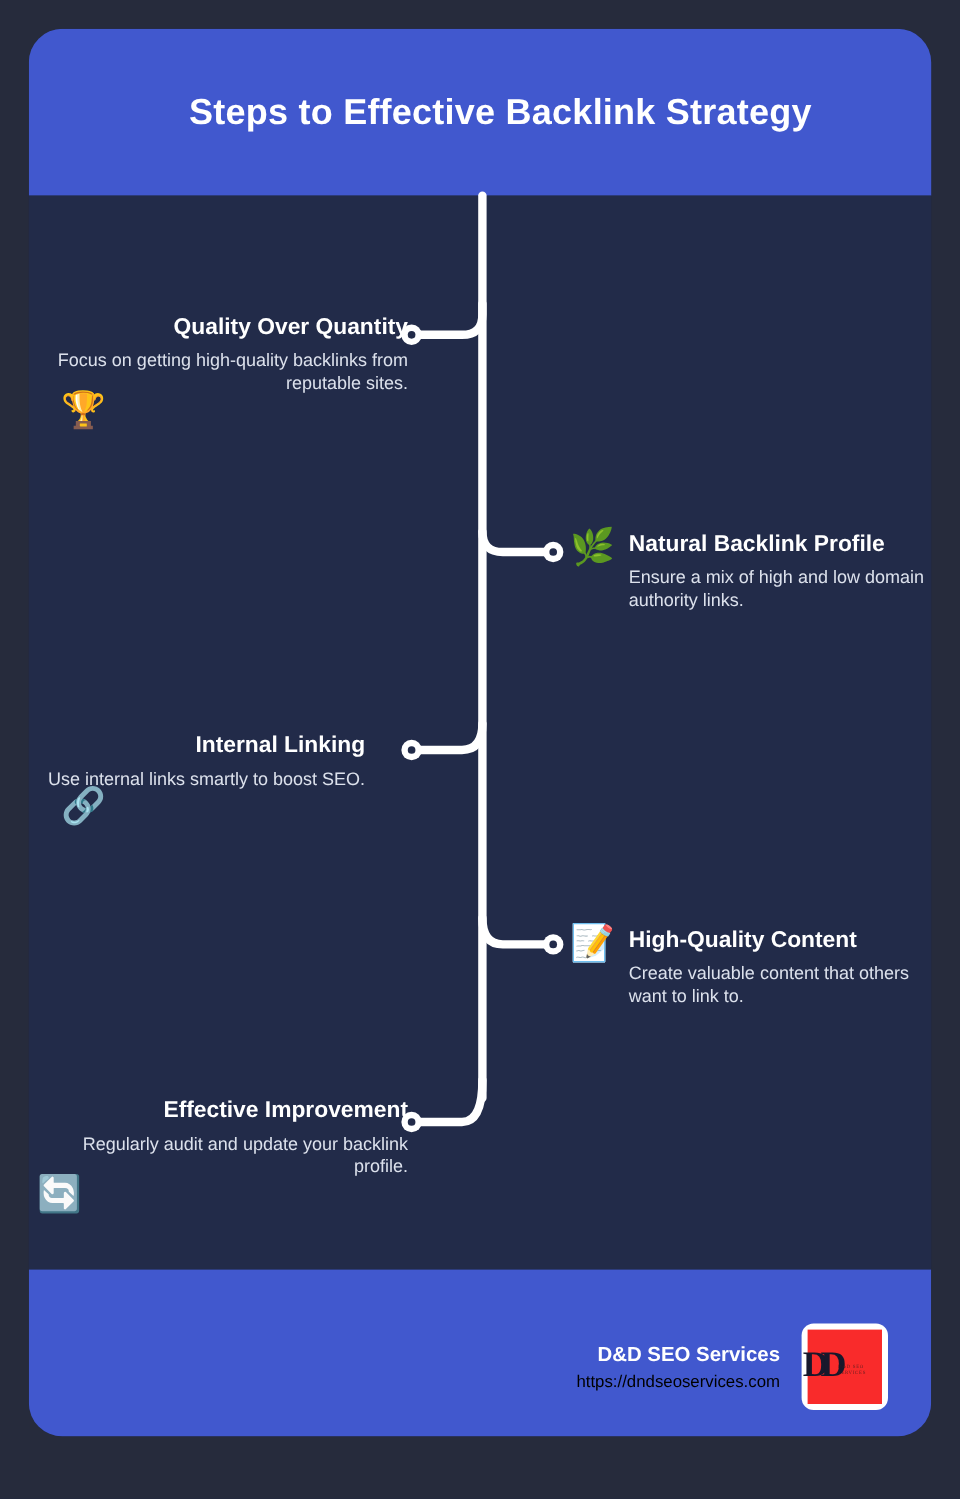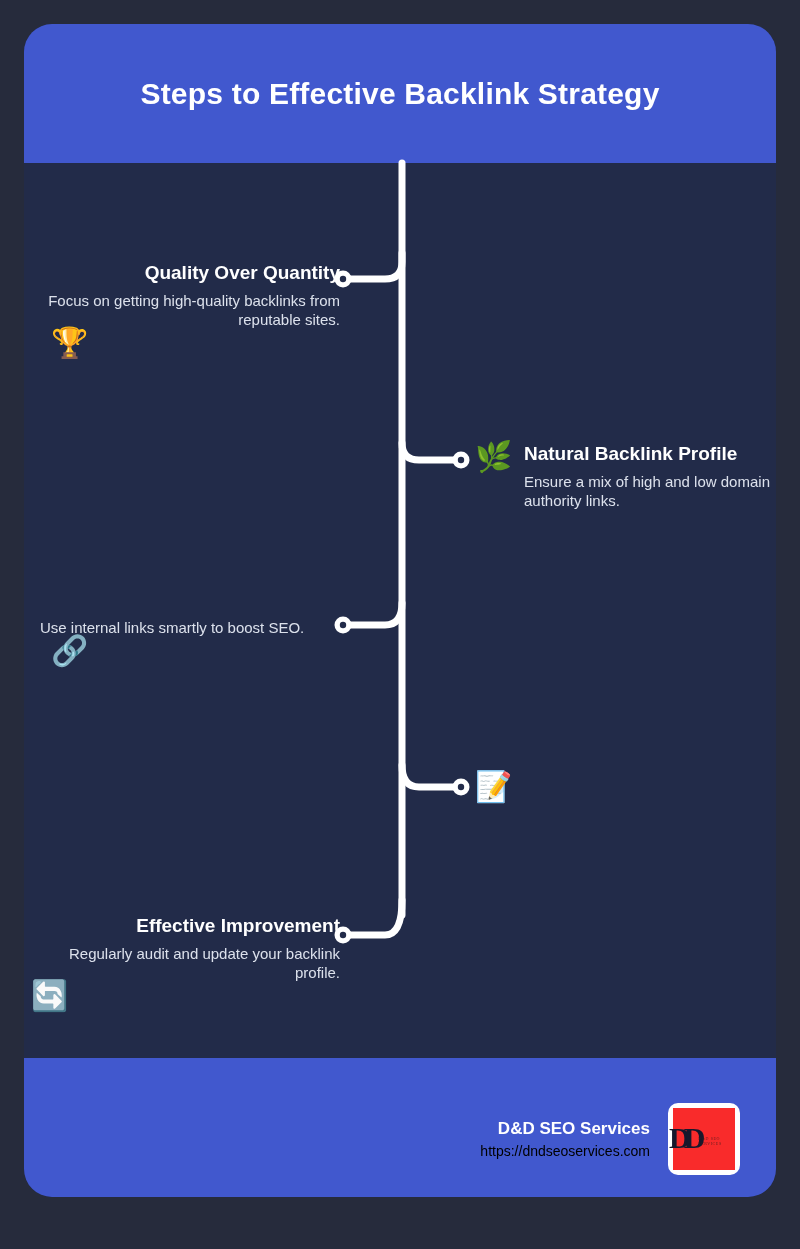--- a/index.html
+++ b/index.html
@@ -35,20 +35,21 @@
   .card-header {
     position: absolute;
     left: 0;
     top: 0;
     width: 752px;
     height: 139px;
     background: #4158ce;
     display: flex;
     align-items: center;
     justify-content: center;
+    padding-left: 17px;
   }
 
   .card-title {
     color: #ffffff;
     font-size: 30px;
     font-weight: bold;
     letter-spacing: 0.2px;
     text-align: center;
   }
 
@@ -288,27 +289,32 @@
   <div class="step step-right" id="step-2">
     <div class="step-icon step-icon-right">🌿</div>
     <div class="step-text-right">
       <div class="step-title">Natural Backlink Profile</div>
       <div class="step-desc">Ensure a mix of high and low domain authority links.</div>
     </div>
   </div>
 
   <div class="step step-left" id="step-3">
     <div class="step-text-left">
+      <div class="step-title">Internal Linking</div>
       <div class="step-desc">Use internal links smartly to boost SEO.</div>
     </div>
     <div class="step-icon step-icon-left">🔗</div>
   </div>
 
   <div class="step step-right" id="step-4">
     <div class="step-icon step-icon-right">📝</div>
+    <div class="step-text-right">
+      <div class="step-title">High-Quality Content</div>
+      <div class="step-desc">Create valuable content that others want to link to.</div>
+    </div>
   </div>
 
   <div class="step step-left" id="step-5">
     <div class="step-text-left">
       <div class="step-title">Effective Improvement</div>
       <div class="step-desc">Regularly audit and update your backlink profile.</div>
     </div>
     <div class="step-icon step-icon-left">🔄</div>
   </div>
 

